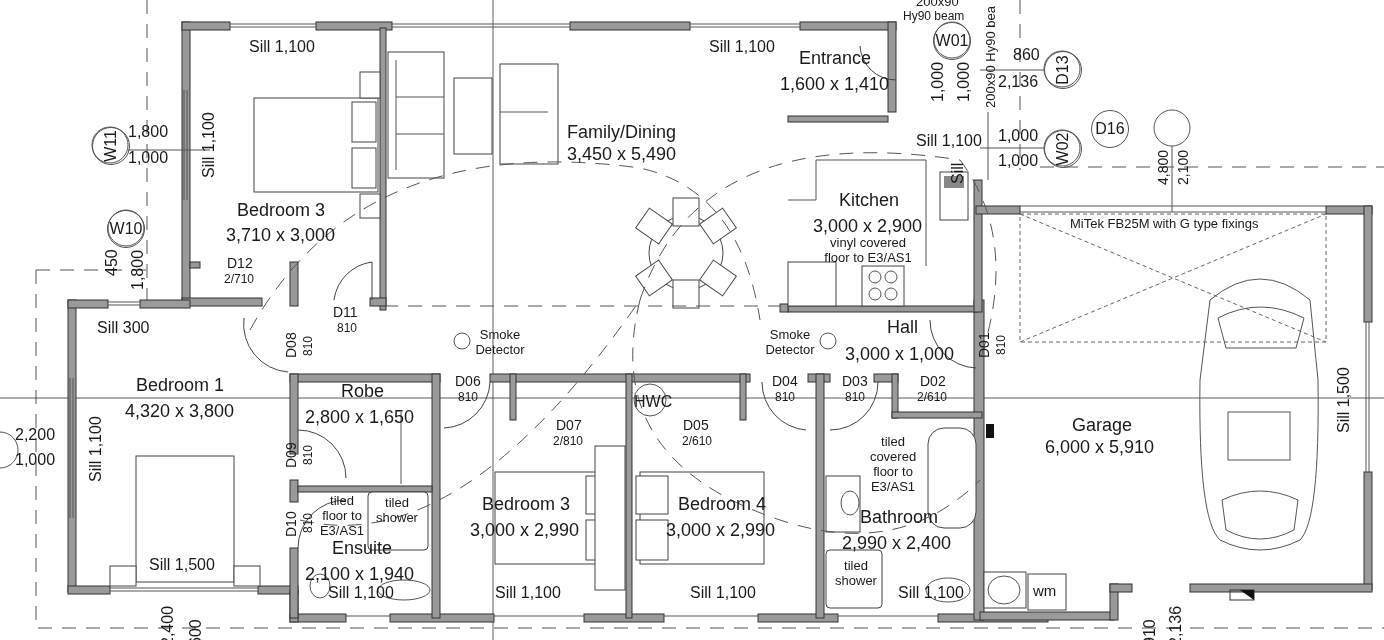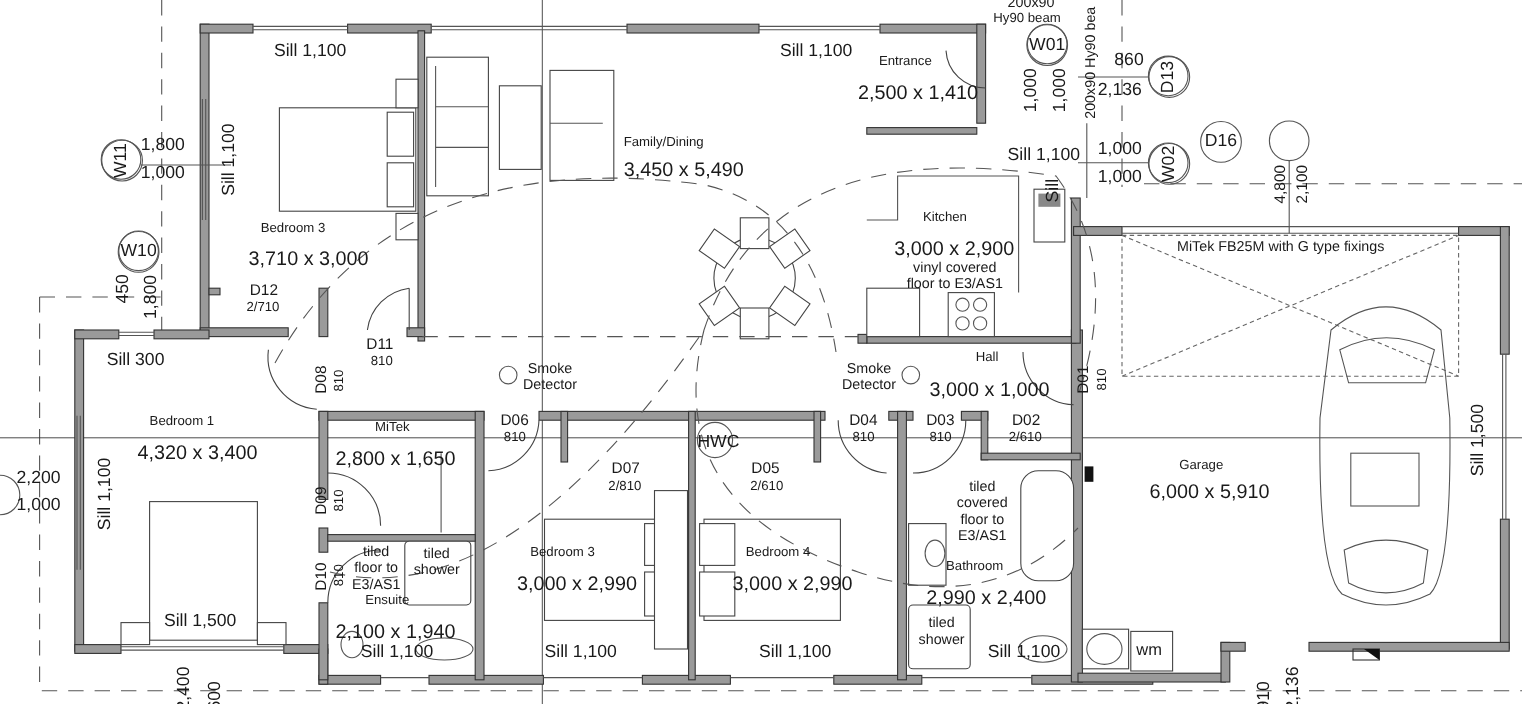--- a/index.html
+++ b/index.html
@@ -1,20 +1,20 @@
 <!DOCTYPE html>
 <html><head>
 <meta charset="utf-8">
 <style>
   html, body { margin: 0; padding: 0; background: #ffffff; }
   body { width: 1384px; height: 640px; overflow: hidden; position: relative;
          font-family: "Liberation Sans", sans-serif; color: #1a1a1a; }
   #plan { position: absolute; left: 0; top: 0; width: 1384px; height: 640px; }
   .lbl { position: absolute; white-space: nowrap; line-height: 1; color: #1a1a1a; }
-  .room-name { font-size: 12px; }
+  .room-name { font-size: 18px; }
   .room-dim  { font-size: 18px; }
   .sill      { font-size: 16px; }
   .note      { font-size: 13px; text-align: center; white-space: pre-line; line-height: 1.15; }
   .door-id   { font-size: 14px; text-align: center; }
   .door-w    { font-size: 12px; text-align: center; }
   .dimtxt    { font-size: 16px; }
   .rot-90    { transform-origin: 0 0; transform: rotate(-90deg); }
   .tag { position: absolute; border: 1px solid #555; border-radius: 50%;
          display: flex; align-items: center; justify-content: center; font-size: 16px; background: transparent; }
   .tag.v span { display: inline-block; transform: rotate(-90deg); }
@@ -240,31 +240,31 @@
 
 <div id="labels">
 
   <div class="lbl room-name" style="left:237px;top:201px">Bedroom 3</div>
   <div class="lbl room-dim" style="left:226px;top:226px">3,710 x 3,000</div>
 
   <div class="lbl room-name" style="left:567px;top:123px">Family/Dining</div>
   <div class="lbl room-dim" style="left:567px;top:145px">3,450 x 5,490</div>
 
   <div class="lbl room-name" style="left:799px;top:49px">Entrance</div>
-  <div class="lbl room-dim" style="left:780px;top:75px">2,500 x 1,410</div>
+  <div class="lbl room-dim" style="left:780px;top:75px">1,600 x 1,410</div>
 
   <div class="lbl room-name" style="left:839px;top:191px">Kitchen</div>
   <div class="lbl room-dim" style="left:813px;top:217px">3,000 x 2,900</div>
   <div class="lbl note" style="left:816px;top:236px;width:104px">vinyl covered
 floor to E3/AS1</div>
 
   <div class="lbl room-name" style="left:136px;top:376px">Bedroom 1</div>
-  <div class="lbl room-dim" style="left:125px;top:402px">4,320 x 3,400</div>
-
-  <div class="lbl room-name" style="left:341px;top:382px">MiTek</div>
+  <div class="lbl room-dim" style="left:125px;top:402px">4,320 x 3,800</div>
+
+  <div class="lbl room-name" style="left:341px;top:382px">Robe</div>
   <div class="lbl room-dim" style="left:305px;top:408px">2,800 x 1,650</div>
 
   <div class="lbl note" style="left:316px;top:494px;width:52px">tiled
 floor to
 E3/AS1</div>
   <div class="lbl note" style="left:370px;top:496px;width:54px">tiled
 shower</div>
   <div class="lbl room-name" style="left:332px;top:539px">Ensuite</div>
   <div class="lbl room-dim" style="left:305px;top:565px">2,100 x 1,940</div>
 

